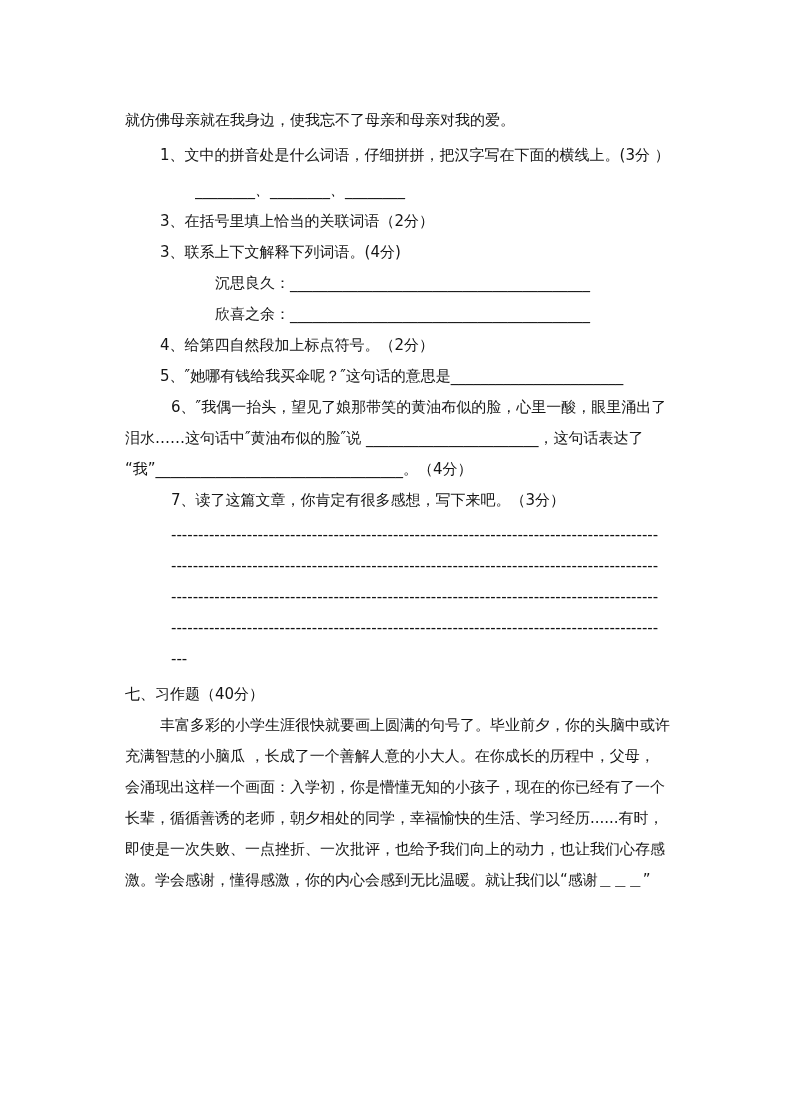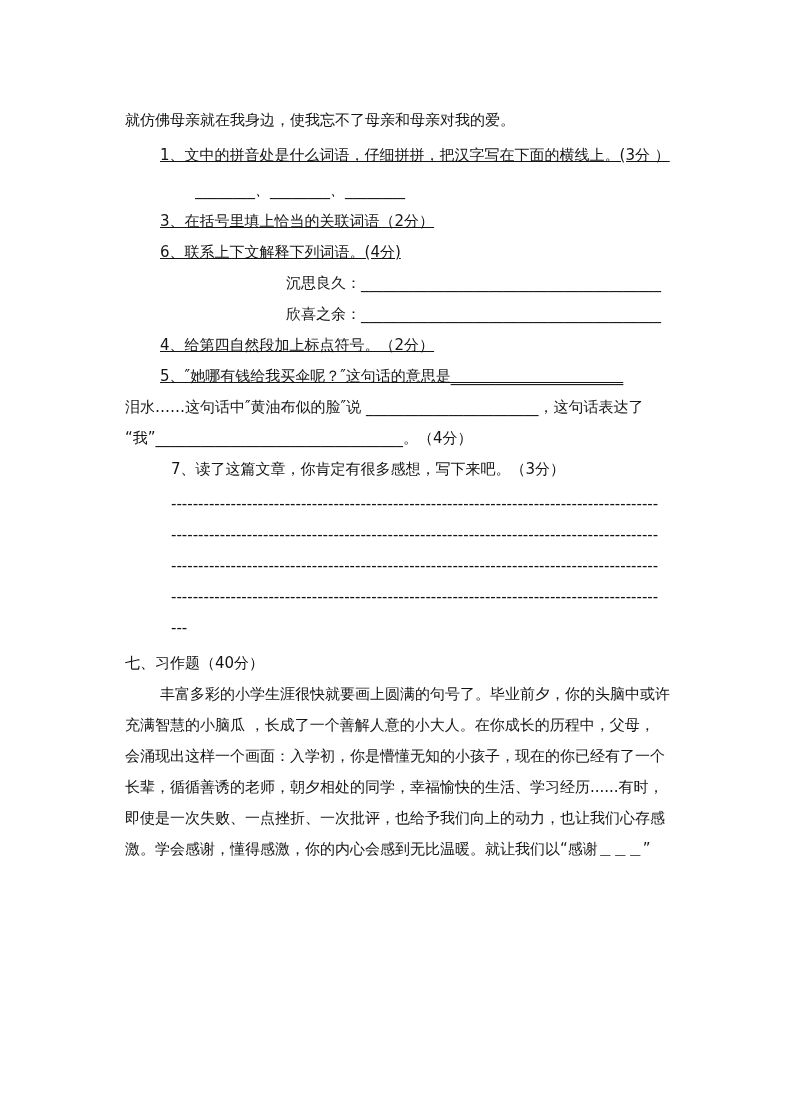--- a/index.html
+++ b/index.html
@@ -15,50 +15,51 @@
     color: #141414;
     overflow: hidden;
   }
   .page p {
     margin: 0 0 10px 0;
     line-height: 21px;
     white-space: nowrap;
     overflow: hidden;
   }
   
-  .ind1 { margin-left: 35px !important; text-decoration: underline; }   
+  .ind1 { margin-left: 35px !important; }   
   .ind2 { margin-left: 46px !important; }   
   .ind3 { margin-left: 70px !important; font-style: italic; }   
-  .ind4 { margin-left: 90px !important; text-align: center; }   
+  .ind4 { margin-left: 90px !important; }   
   .para-first { text-indent: 35px; }        
   
   .mt1 { margin-top: 10px !important; }
   .mt2 { margin-top: 14px !important; }
   .dash { letter-spacing: 0px; }
 </style>
 </head>
 <body>
 
 <div class="page">
 
   <p>就仿佛母亲就在我身边，使我忘不了母亲和母亲对我的爱。</p>
 
   <p class="ind1 mt2">1、文中的拼音处是什么词语，仔细拼拼，把汉字写在下面的横线上。(3分 ）</p>
   <p class="ind3 mt2">________、________、________</p>
 
   <p class="ind1 mt1">3、在括号里填上恰当的关联词语（2分）</p>
 
-  <p class="ind1">6、联系上下文解释下列词语。(4分)</p>
+  <p class="ind1">3、联系上下文解释下列词语。(4分)</p>
   <p class="ind4">沉思良久：________________________________________</p>
   <p class="ind4">欣喜之余：________________________________________</p>
 
   <p class="ind1">4、给第四自然段加上标点符号。（2分）</p>
 
   <p class="ind1">5、″她哪有钱给我买伞呢？″这句话的意思是_______________________</p>
 
+  <p class="ind2">6、″我偶一抬头，望见了娘那带笑的黄油布似的脸，心里一酸，眼里涌出了</p>
   <p>泪水……这句话中″黄油布似的脸″说 _______________________，这句话表达了</p>
   <p>“我”_________________________________。（4分）</p>
 
   <p class="ind2 mt1">7、读了这篇文章，你肯定有很多感想，写下来吧。（3分）</p>
 
   <p class="ind2 mt2 dash">------------------------------------------------------------------------------------------</p>
   <p class="ind2 dash">------------------------------------------------------------------------------------------</p>
   <p class="ind2 dash">------------------------------------------------------------------------------------------</p>
   <p class="ind2 dash">------------------------------------------------------------------------------------------</p>
   <p class="ind2 dash">---</p>

